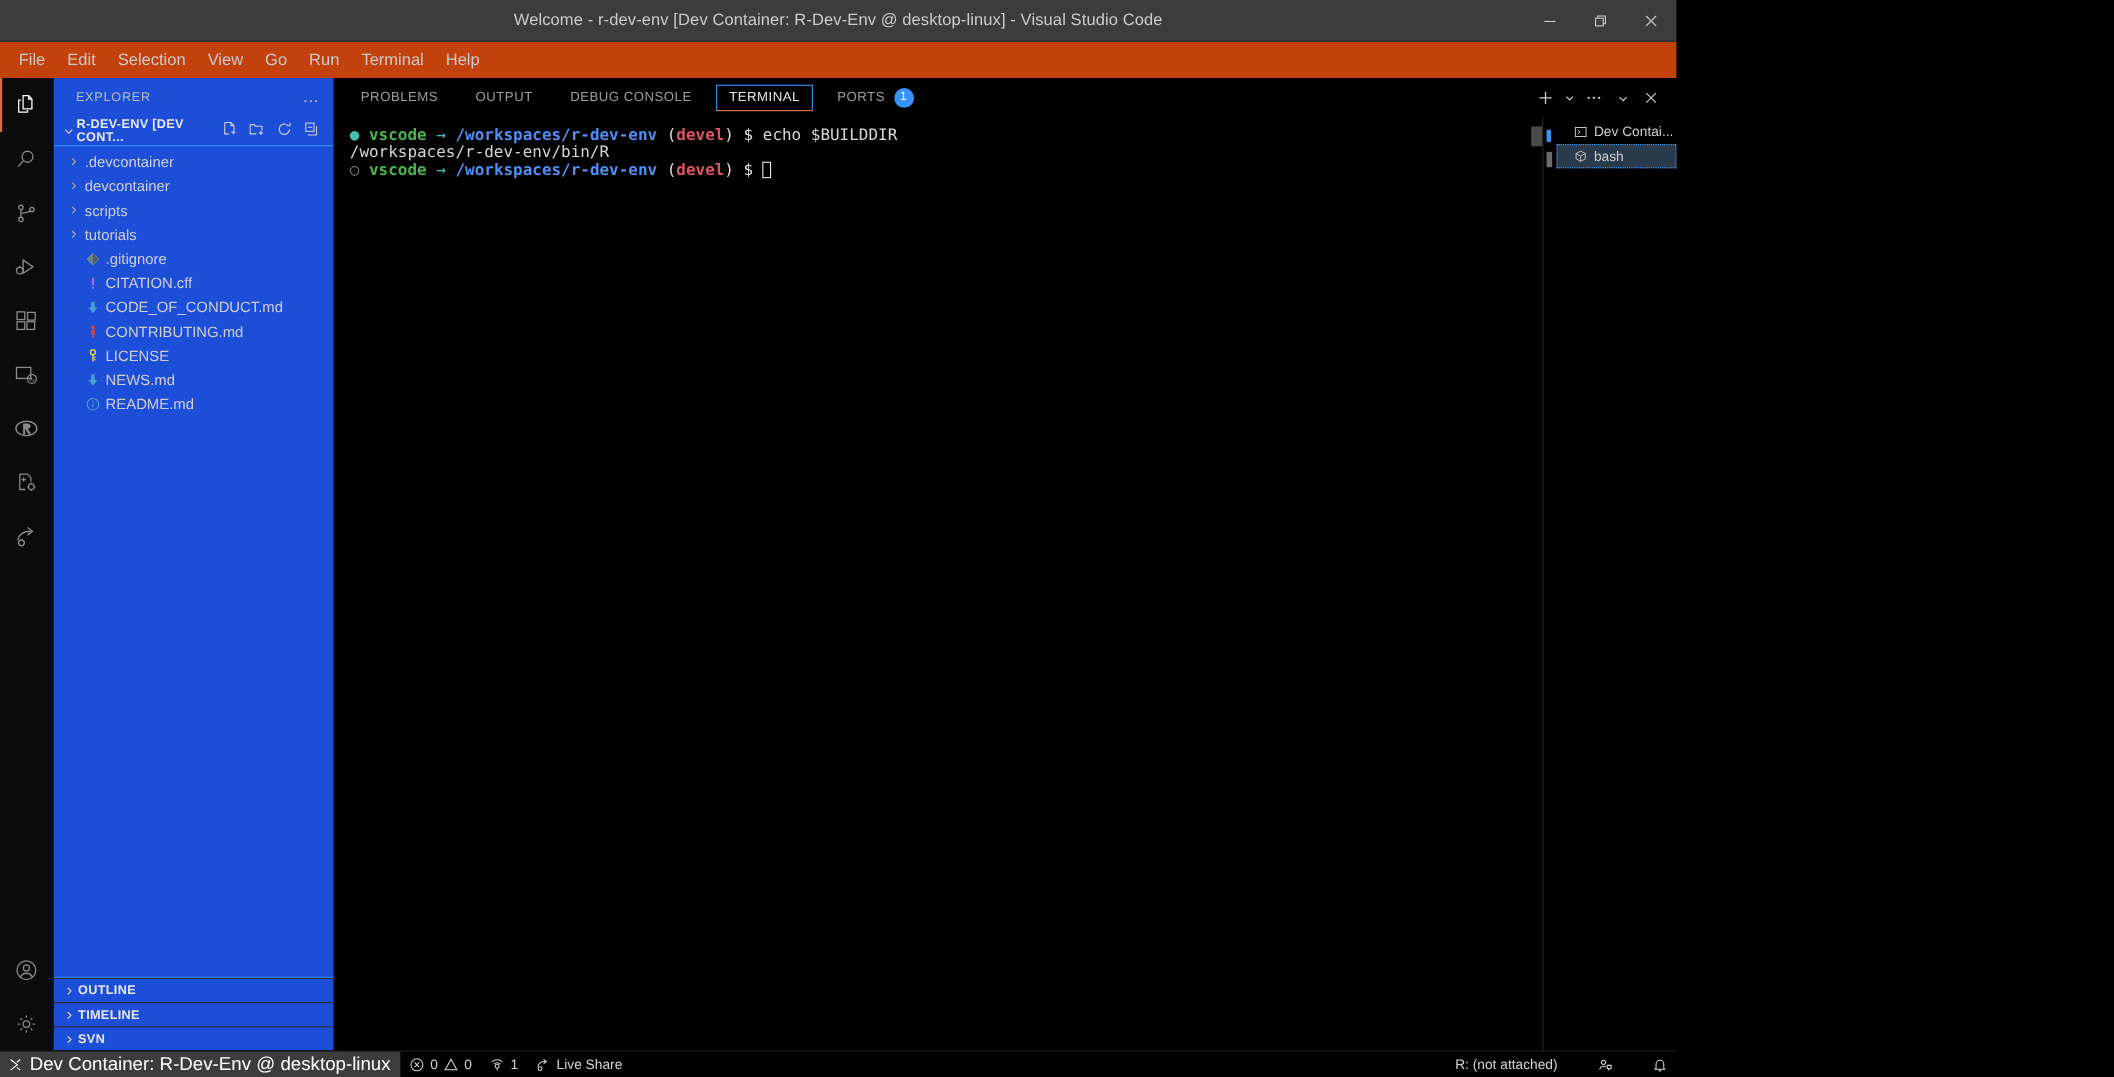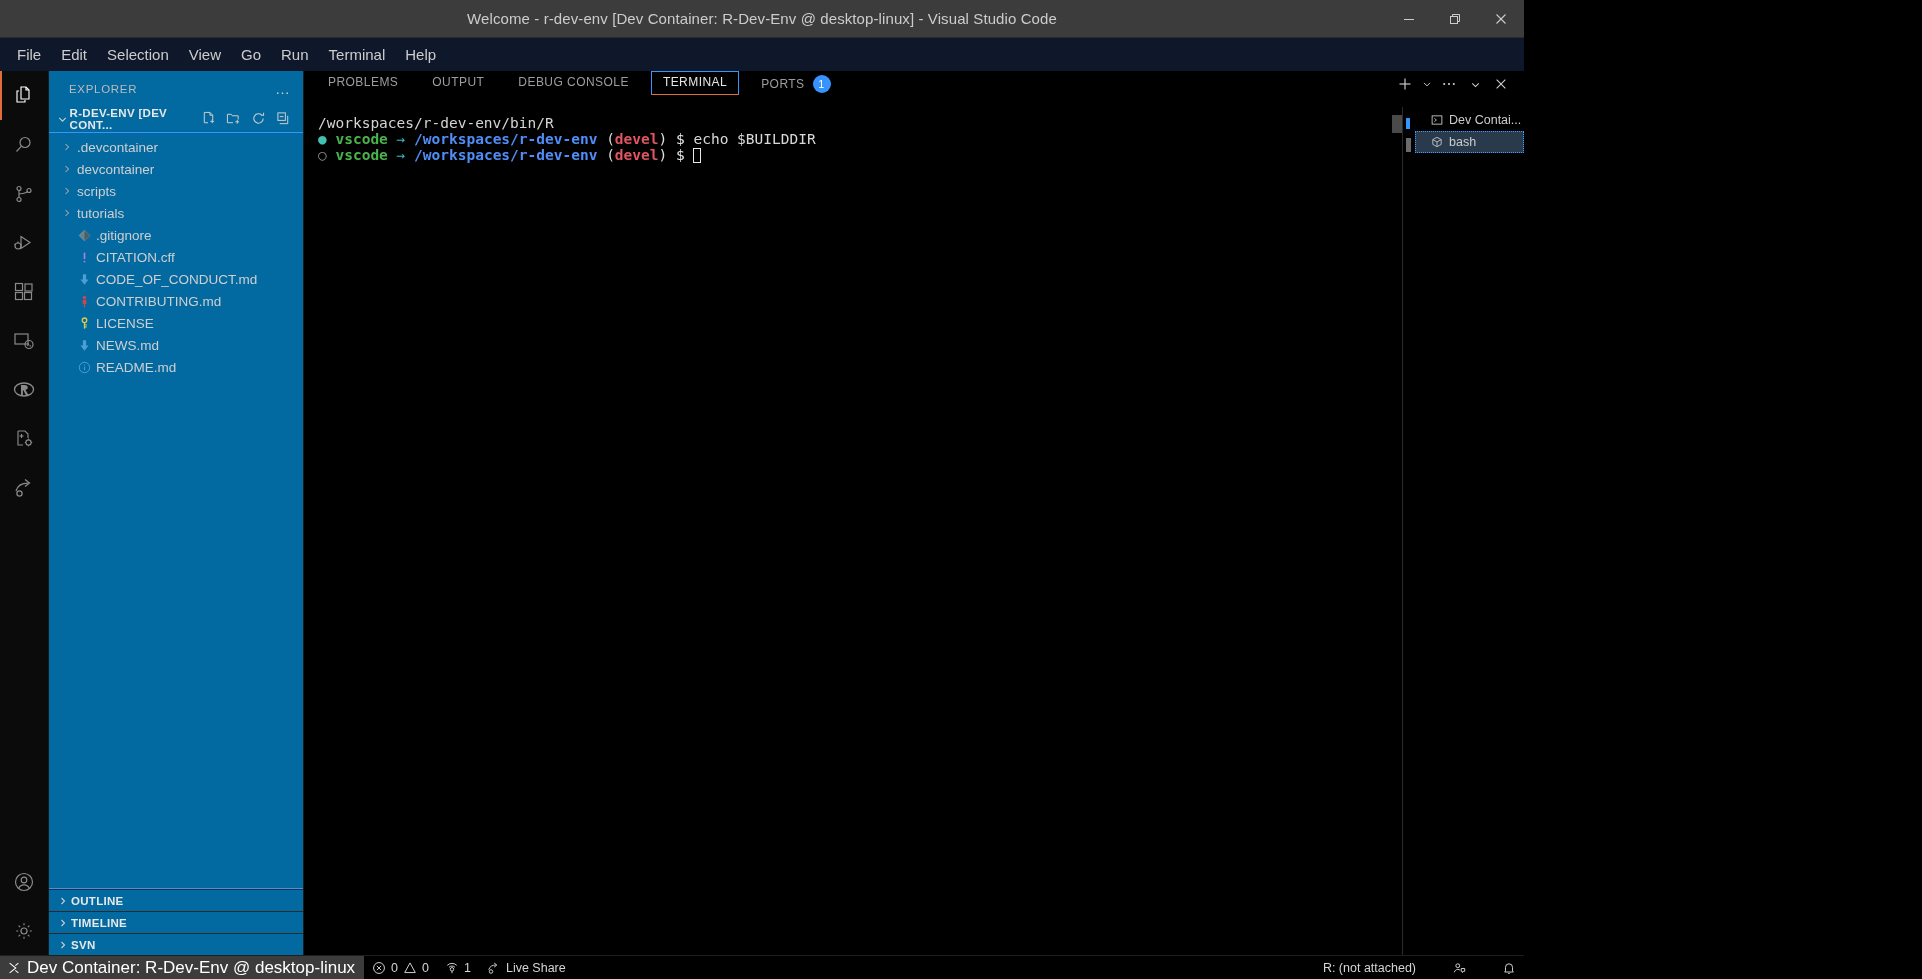--- a/index.html
+++ b/index.html
@@ -25,21 +25,21 @@
   }
   .win-controls { margin-left: auto; display: flex; height: 38px; z-index: 3; }
   .win-btn {
     width: 46px; height: 38px; display: flex; align-items: center; justify-content: center;
     color: #cccccc;
   }
   .win-btn svg { display: block; }
 
   
   .menubar {
-    height: 33px; flex: 0 0 33px; background: #0f172a;
+    height: 33px; flex: 0 0 33px; background: #c2410c;
     display: flex; align-items: center; padding-left: 8px; gap: 2px;
   }
   .menu-item {
     font-size: 15px; color: #cccccc; padding: 4px 9px; border-radius: 3px; line-height: 1;
   }
 
   
   .body { flex: 1 1 auto; display: flex; min-height: 0; background: #000; }
 
   
@@ -53,21 +53,21 @@
     color: #8a8a8a; position: relative;
   }
   .act-icon.active { color: #ffffff; }
   .act-icon.active::before {
     content: ""; position: absolute; left: 0; top: 0; bottom: 0; width: 2px; background: #e06c3a;
   }
   .act-spacer { flex: 1 1 auto; }
 
   
   .sidebar {
-    width: 255px; flex: 0 0 255px; background: #0369a1;
+    width: 255px; flex: 0 0 255px; background: #1d4ed8;
     display: flex; flex-direction: column; border-right: 1px solid #1d1d1d;
   }
   .sidebar-title {
     height: 35px; display: flex; align-items: center; padding: 0 10px 0 20px;
     font-size: 11.5px; letter-spacing: .7px; color: #bbbbbb; font-weight: 400;
   }
   .sidebar-title .dots { margin-left: auto; color: #cccccc; font-size: 15px; letter-spacing: 1px; padding-right:2px;}
   .tree-section { display: flex; flex-direction: column; flex: 1 1 auto; min-height: 0; justify-content: space-between; }
   .tree-header {
     height: 26px; display: flex; align-items: center; padding: 0 6px 0 6px;
@@ -90,21 +90,21 @@
   .panel-collapsed {
     height: 22px; display: flex; align-items: center; font-size: 11.5px; font-weight: bold;
     color: #e8e8e8; letter-spacing: .3px; border-top: 1px solid #2b2b2b; padding-left: 6px;
   }
   .panel-collapsed .chev { width: 16px; display:flex; align-items:center; justify-content:center; color:#cccccc; }
 
   
   .maincol { flex: 1 1 auto; display: flex; flex-direction: column; min-width: 0; background:#000; }
   .panel { flex: 1 1 auto; display: flex; flex-direction: column; min-height: 0; background: #000000; }
   .panel-tabs {
-    height: 36px; flex: 0 0 36px; display: flex; align-items: flex-start;
+    height: 36px; flex: 0 0 36px; display: flex; align-items: center;
     padding-left: 12px; gap: 0px; position: relative;
   }
   .ptab {
     font-size: 12px; color: #9d9d9d; letter-spacing: .45px;
     padding: 4px 12px 5px 12px; position: relative; display:flex; align-items:center; gap:8px;
     margin-right: 10px; line-height: 15px;
   }
   .ptab.active { color: #e7e7e7; border: 1px solid #3794ff; padding: 3px 11px 4px 11px; }
   .ptab.active::after {
     content: ""; position: absolute; left: -1px; right: -1px; bottom: -1px; height: 1.5px; background: #e06c3a;
@@ -536,22 +536,22 @@
               <svg width="14" height="14" viewBox="0 0 16 16" stroke="currentColor" stroke-width="1.2">
                   <line x1="3" y1="3" x2="13" y2="13"></line>
                   <line x1="13" y1="3" x2="3" y2="13"></line>
                 </svg>
             </div>
           </div>
         </div>
 
         <div class="panel-body">
           <div class="terminal">
+            <div class="term-line"><span class="t-dot-ok">●</span> <span class="t-user">vscode</span> <span class="t-arrow">→</span> <span class="t-path">/workspaces/r-dev-env</span> <span class="t-paren">(</span><span class="t-branch">devel</span><span class="t-paren">)</span> <span class="t-dollar">$</span> <span class="t-cmd">echo $BUILDDIR</span></div>
             <div class="term-line t-out">/workspaces/r-dev-env/bin/R</div>
-            <div class="term-line"><span class="t-dot-ok">●</span> <span class="t-user">vscode</span> <span class="t-arrow">→</span> <span class="t-path">/workspaces/r-dev-env</span> <span class="t-paren">(</span><span class="t-branch">devel</span><span class="t-paren">)</span> <span class="t-dollar">$</span> <span class="t-cmd">echo $BUILDDIR</span></div>
             <div class="term-line"><span class="t-dot-idle">○</span> <span class="t-user">vscode</span> <span class="t-arrow">→</span> <span class="t-path">/workspaces/r-dev-env</span> <span class="t-paren">(</span><span class="t-branch">devel</span><span class="t-paren">)</span> <span class="t-dollar">$</span> <span class="cursor"></span></div>
             <div class="term-scroll"></div>
           </div>
 
           <div class="term-tabs">
             <div class="tt-rail">
               <div class="tt-mark"></div>
               <div class="tt-slider"></div>
             </div>
             <div class="tt-row">

